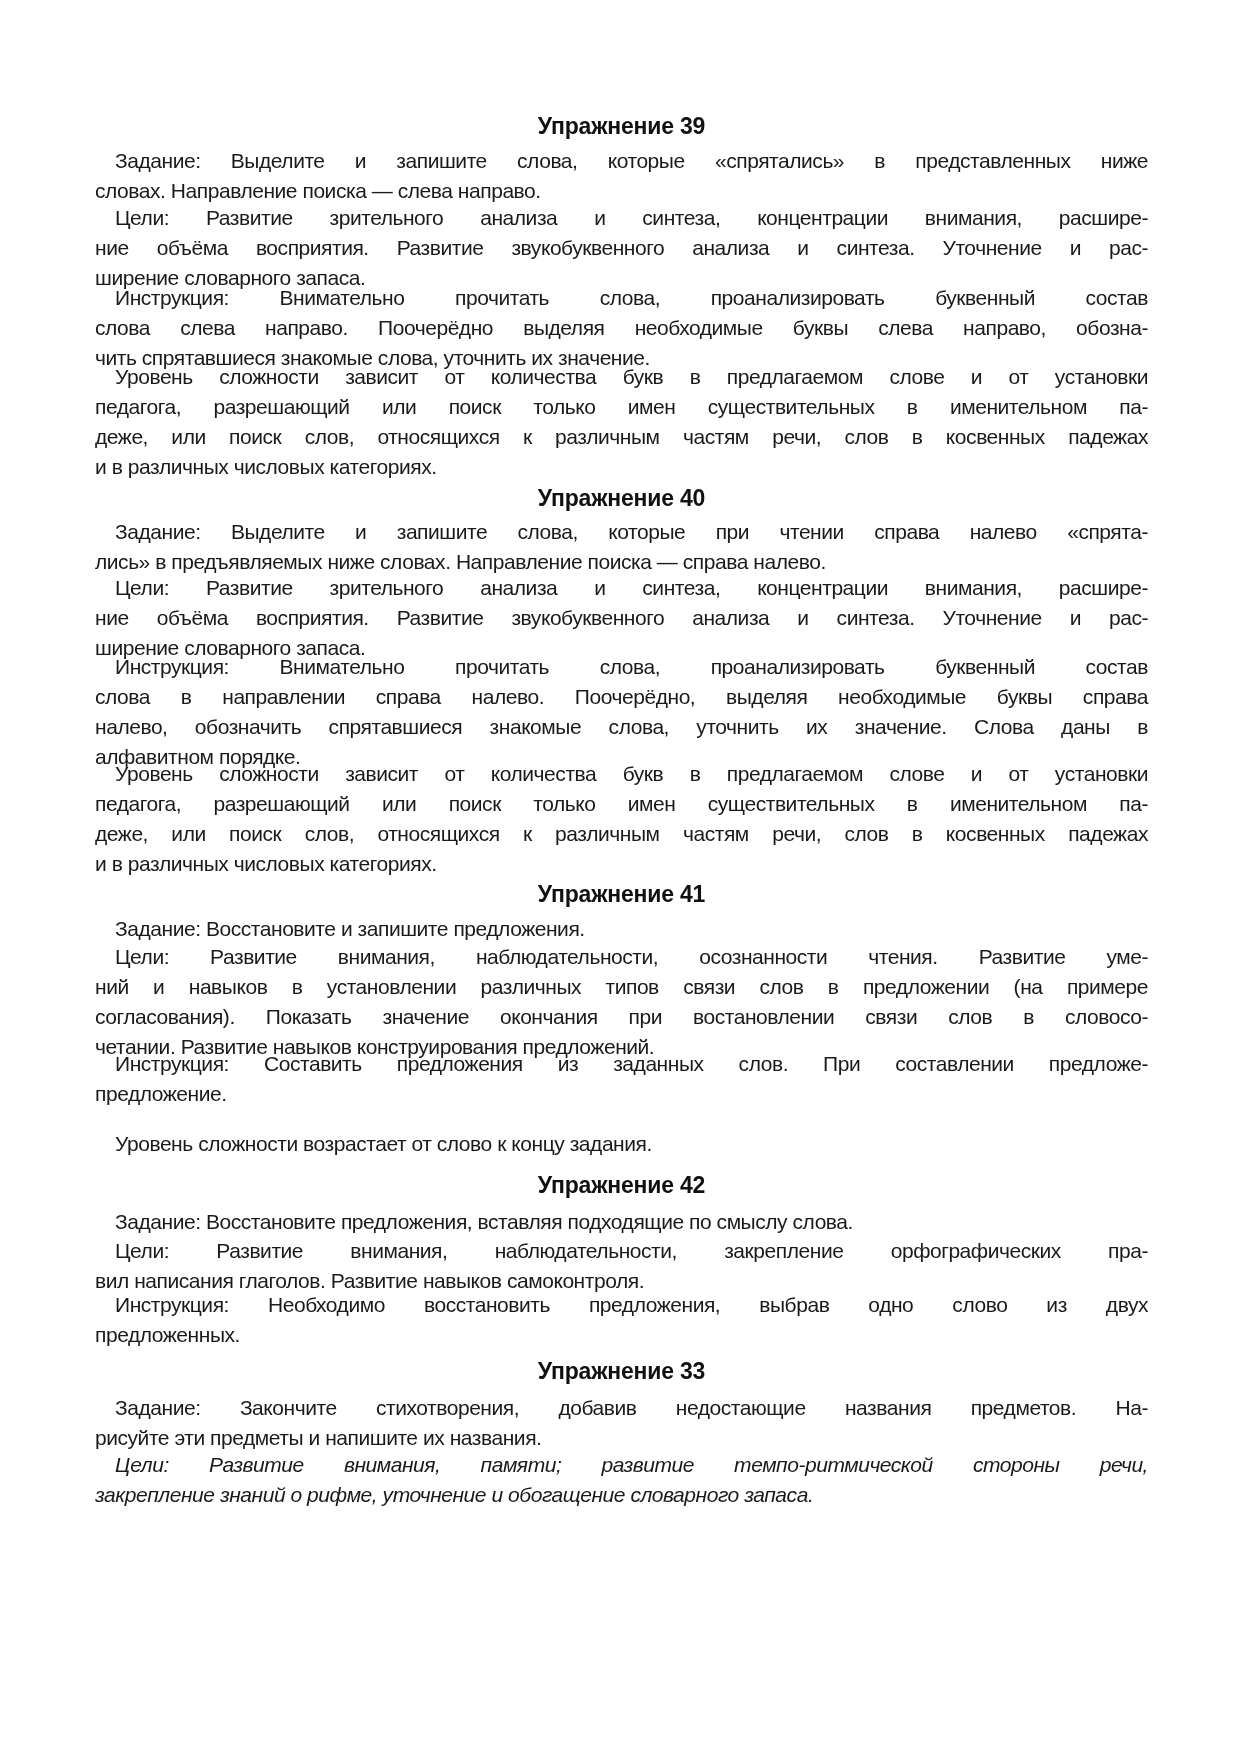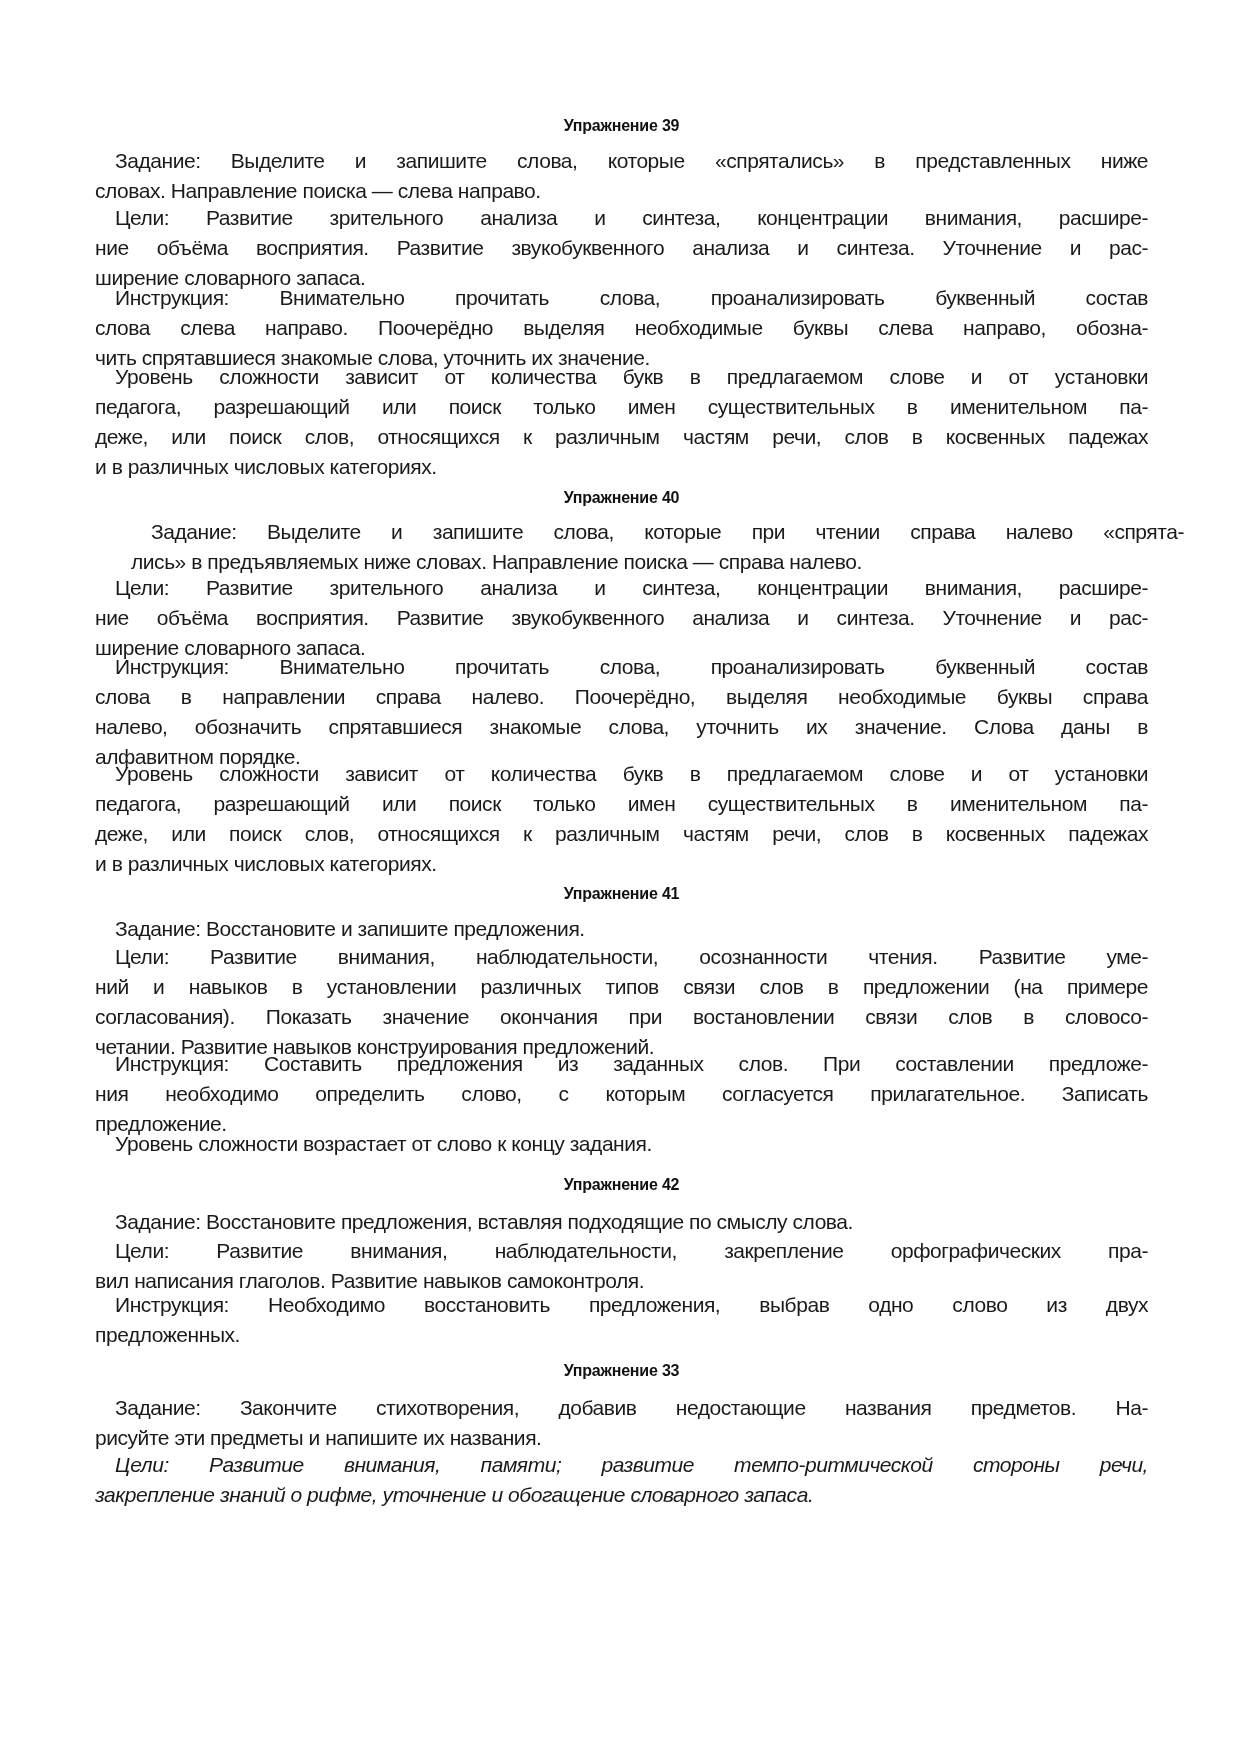--- a/index.html
+++ b/index.html
@@ -20,21 +20,21 @@
     left: 95px;
     top: 0;
     width: 1053px;
   }
   .heading {
     position: absolute;
     left: 0;
     width: 1053px;
     text-align: center;
     font-weight: bold;
-    font-size: 16px;
+    font-size: 23px;
     line-height: 30px;
     letter-spacing: -0.2px;
     color: #111;
   }
   .line {
     display: block;
     text-align: justify;
     text-align-last: justify;
     white-space: nowrap;
     height: 30px;
@@ -84,21 +84,21 @@
 
   <div class="para-lines" style="top:362px;">
     <span class="line first">Уровень сложности зависит от количества букв в предлагаемом слове и от установки</span>
     <span class="line">педагога, разрешающий или поиск только имен существительных в именительном па-</span>
     <span class="line">деже, или поиск слов, относящихся к различным частям речи, слов в косвенных падежах</span>
     <span class="line last">и в различных числовых категориях.</span>
   </div>
 
   <div class="heading" style="top:483px;">Упражнение 40</div>
 
-  <div class="para-lines" style="top:517px;margin-left:36px;">
+  <div class="para-lines" style="top:517px;">
     <span class="line first"><span class="label">Задание:</span><span> Выделите и запишите слова, которые при чтении справа налево «спрята-</span></span>
     <span class="line last">лись» в предъявляемых ниже словах. Направление поиска — справа налево.</span>
   </div>
 
   <div class="para-lines" style="top:573px;">
     <span class="line first"><span class="label">Цели:</span><span> Развитие зрительного анализа и синтеза, концентрации внимания, расшире-</span></span>
     <span class="line">ние объёма восприятия. Развитие звукобуквенного анализа и синтеза. Уточнение и рас-</span>
     <span class="line last">ширение словарного запаса.</span>
   </div>
 
@@ -124,21 +124,20 @@
 
   <div class="para-lines" style="top:942px;">
     <span class="line first"><span class="label">Цели:</span><span> Развитие внимания, наблюдательности, осознанности чтения. Развитие уме-</span></span>
     <span class="line">ний и навыков в установлении различных типов связи слов в предложении (на примере</span>
     <span class="line">согласования). Показать значение окончания при востановлении связи слов в словосо-</span>
     <span class="line last">четании. Развитие навыков конструирования предложений.</span>
   </div>
 
   <div class="para-lines" style="top:1049px;">
     <span class="line first"><span class="label">Инструкция:</span><span> Составить предложения из заданных слов. При составлении предложе-</span></span>
-    <span class="line">ния необходимо определить слово, с которым согласуется прилагательное. Записать</span>
     <span class="line last">предложение.</span>
   </div>
 
   <div class="para-lines" style="top:1129px;">
     <span class="line first last">Уровень сложности возрастает от слово к концу задания.</span>
   </div>
 
   <div class="heading" style="top:1170px;">Упражнение 42</div>
 
   <div class="para-lines" style="top:1207px;">

